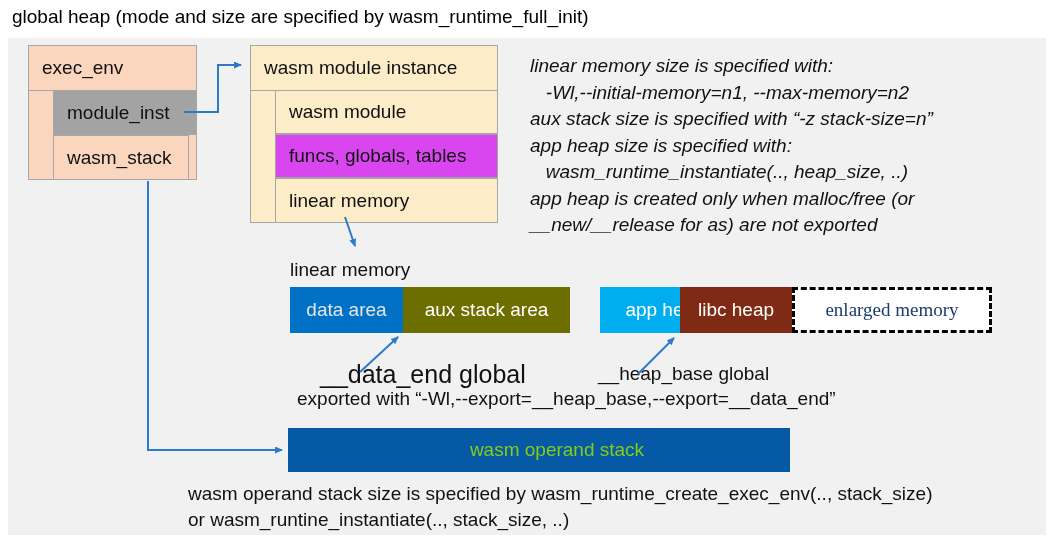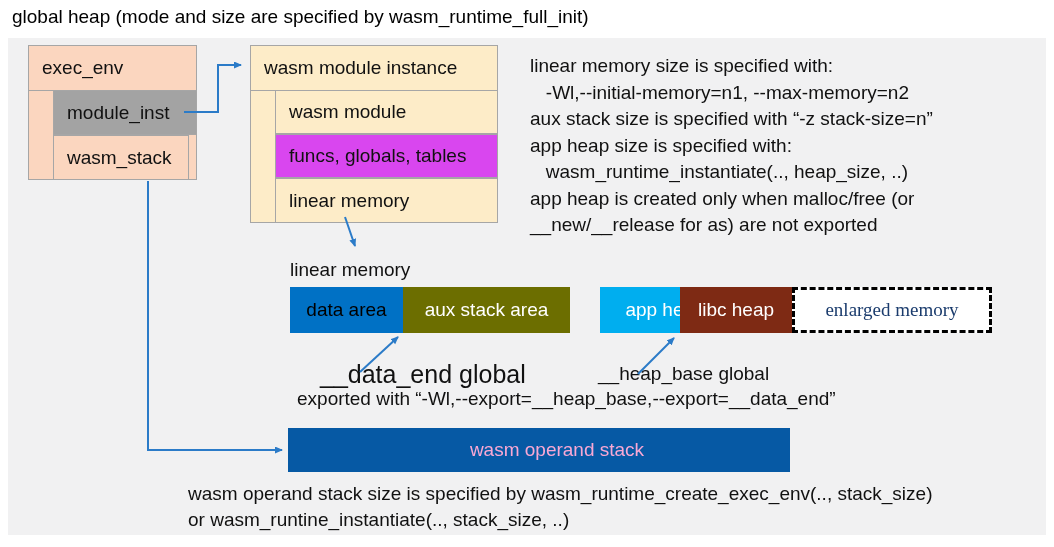--- a/index.html
+++ b/index.html
@@ -52,20 +52,21 @@
   .mi-row1  { left: 275px; top: 90px;  width: 223px; height: 44px; }
   .mi-row2  { left: 275px; top: 134px; width: 223px; height: 44px; }
   .mi-row3  { left: 275px; top: 178px; width: 223px; height: 45px; }
   
   .notes-right {
     position: absolute;
     left: 530px; top: 53px;
     font-size: 19px;
     line-height: 26.5px;
     z-index: 2;
+    font-style: italic;
   }
   .notes-right div { white-space: pre; }
   
   .lm-label { position: absolute; left: 290px; top: 259px; font-size: 19px; z-index: 2; }
   .seg {
     position: absolute;
     top: 287px; height: 46px;
     display: flex; align-items: center; justify-content: center;
     font-size: 19px;
     z-index: 2;
@@ -128,31 +129,31 @@
     <div>linear memory size is specified with:</div>
     <div>   -Wl,--initial-memory=n1, --max-memory=n2</div>
     <div>aux stack size is specified with “-z stack-size=n”</div>
     <div>app heap size is specified with:</div>
     <div>   wasm_runtime_instantiate(.., heap_size, ..)</div>
     <div>app heap is created only when malloc/free (or</div>
     <div>__new/__release for as) are not exported</div>
   </div>
 
   <div class="lm-label">linear memory</div>
-  <div class="seg seg-data" style="background-color: rgb(0, 113, 197); color: #000000;">data area</div>
+  <div class="seg seg-data" style="background-color: rgb(0, 113, 197); color: #e5e5e5;">data area</div>
   <div class="seg seg-aux" style="background-color: rgb(108, 110, 0); color: rgb(255, 255, 255);">aux stack area</div>
   <div class="seg seg-app" style="background-color: rgb(0, 174, 239); color: rgb(255, 255, 255);">app heap</div>
   <div class="seg seg-libc" style="background-color: rgb(126, 42, 20); color: rgb(255, 255, 255);">libc heap</div>
   <div class="seg seg-enl" style="background-color: rgb(255, 255, 255); color: rgb(27, 60, 109);">enlarged memory</div>
 
   <div class="lbl-dataend">__data_end global</div>
   <div class="lbl-heapbase">__heap_base global</div>
   <div class="lbl-exported">exported with “-Wl,--export=__heap_base,--export=__data_end”</div>
 
-  <div class="op-bar" style="background-color: rgb(6, 89, 164); color: #f9a8d4; padding-left: 36px;">wasm operand stack</div>
+  <div class="op-bar" style="background-color: rgb(6, 89, 164); color: #84cc16; padding-left: 36px;">wasm operand stack</div>
   <div class="notes-bottom">
     <div>wasm operand stack size is specified by wasm_runtime_create_exec_env(.., stack_size)</div>
     <div>or wasm_runtine_instantiate(.., stack_size, ..)</div>
   </div>
 
   <svg class="connectors" viewBox="0 0 1054 547">
     <defs>
       <marker id="arrow" markerWidth="9" markerHeight="8" refX="7" refY="3.5" orient="auto" markerUnits="userSpaceOnUse">
         <path d="M0,0 L8,3.5 L0,7 z" fill="#2b7bc8"></path>
       </marker>

